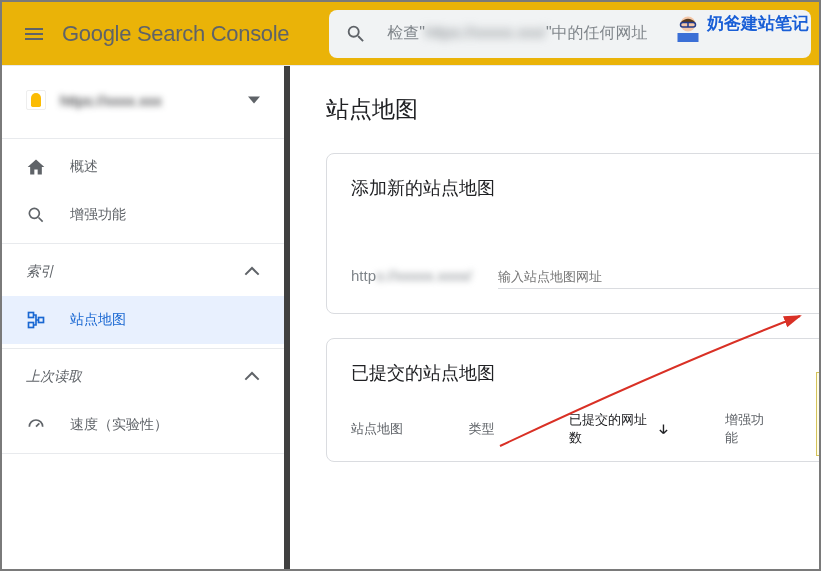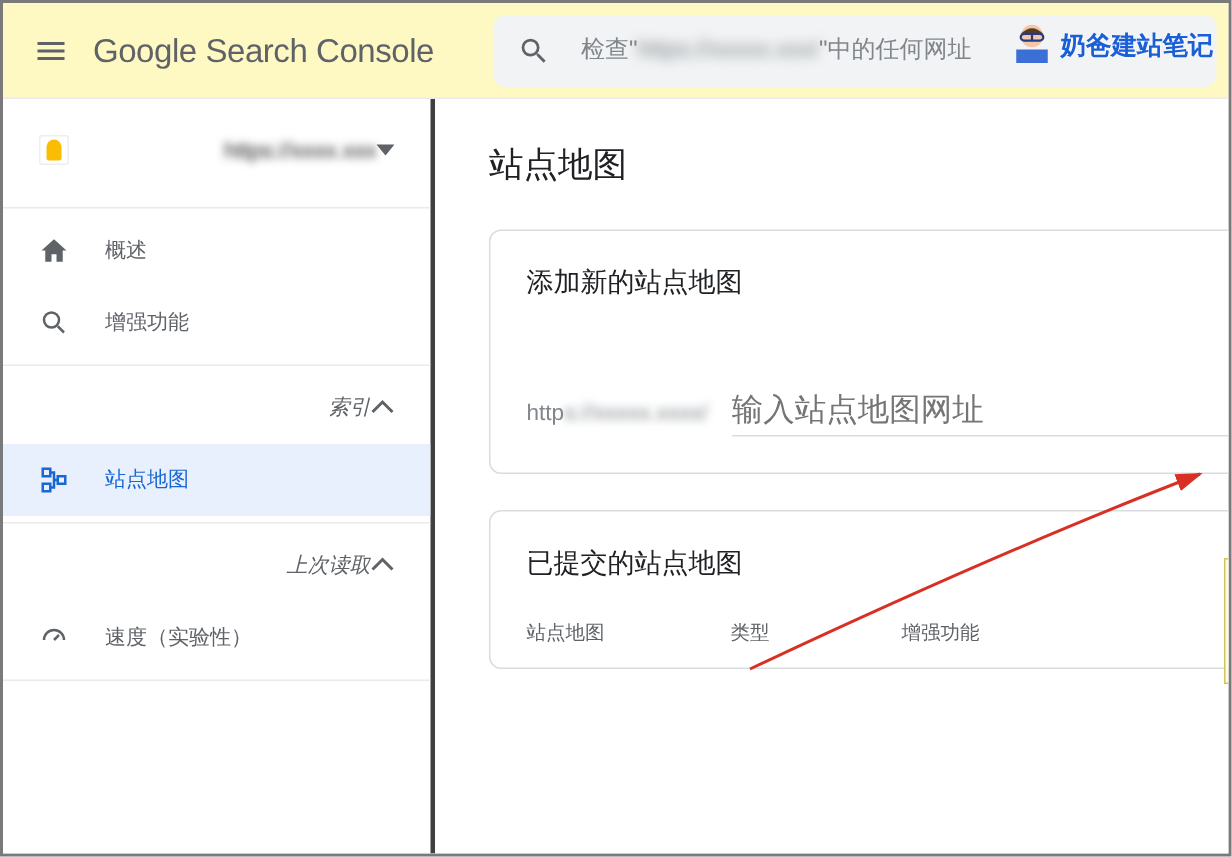--- a/index.html
+++ b/index.html
@@ -1,50 +1,50 @@
 <!DOCTYPE html>
 <html><head>
 <meta charset="utf-8">
 <style>
 * { box-sizing: border-box; margin: 0; padding: 0; }
 body { font-family: Arial, "Microsoft YaHei", sans-serif; background: #fff; width: 821px; height: 571px; overflow: hidden; border: 2px solid #7a7a7a; position: relative; }
-.header { background: #fef9c3; height: 64px; display: flex; align-items: center; padding: 0 0 0 8px; border-bottom: 1px solid #e8eaed; }
+.header { background: #eab308; height: 64px; display: flex; align-items: center; padding: 0 0 0 8px; border-bottom: 1px solid #e8eaed; }
 .menu-icon { width: 48px; height: 48px; display: flex; align-items: center; justify-content: center; color: #5f6368; cursor: pointer; }
 .menu-icon svg { width: 24px; height: 24px; }
 .logo { color: #5f6368; font-size: 22px; font-weight: 400; margin-left: 4px; letter-spacing: -0.3px; }
 .logo .g { font-weight: 500; }
 .search-wrap { flex: 1; margin-left: 40px; height: 48px; background: #f1f3f4; border-radius: 8px; display: flex; align-items: center; padding: 0 16px; color: #5f6368; position: relative; margin-right: 8px; }
 .search-wrap svg { width: 22px; height: 22px; margin-right: 20px; color: #5f6368; }
 .search-text { color: #80868b; font-size: 16px; }
 .blur1 { filter: blur(4px); color: #80868b; }
-.watermark { position: absolute; right: 10px; top: 10px; display: flex; align-items: flex-end; gap: 4px; pointer-events: none; }
+.watermark { position: absolute; right: 10px; top: 10px; display: flex; align-items: flex-start; gap: 4px; pointer-events: none; }
 .watermark-text { color: #1a5fd6; font-weight: 700; font-size: 17px; text-shadow: 0 0 2px #fff; }
 .container { display: flex; height: calc(100% - 64px); }
-.sidebar { width: 288px; background: #fff; border-right: 3px solid #404040; overflow: hidden; text-align: right; }
+.sidebar { width: 288px; background: #fff; border-right: 6px solid #404040; overflow: hidden; }
 .property { height: 68px; display: flex; align-items: center; padding: 0 24px 0 24px; cursor: pointer; }
 .favicon { width: 20px; height: 20px; background: #fff; border: 1px solid #eee; display: flex; align-items: center; justify-content: center; margin-right: 14px; border-radius: 2px; }
 .favicon-inner { width: 10px; height: 14px; background: #fbbc04; border-radius: 6px 6px 2px 2px; }
 .property-text { flex: 1; color: #202124; font-size: 15px; filter: blur(3px); }
 .property svg { width: 12px; height: 12px; color: #5f6368; }
 .nav-item { height: 48px; display: flex; align-items: center; padding: 0 24px 0 24px; color: #5f6368; cursor: pointer; font-size: 14px; }
 .nav-item svg { width: 20px; height: 20px; margin-right: 24px; }
 .nav-item.active { background: #e8f0fe; color: #1967d2; }
 .nav-item.active svg { color: #1967d2; }
 .nav-section { height: 48px; display: flex; align-items: center; padding: 0 24px; color: #5f6368; font-size: 14px; cursor: pointer; font-style: italic; }
 .nav-section span { flex: 1; }
 .nav-section svg { width: 16px; height: 16px; }
 .divider { height: 1px; background: #e8eaed; margin: 4px 0; }
 .main { flex: 1; background: #fff; padding: 28px 0 0 36px; position: relative; overflow: hidden; }
 .page-title { color: #202124; font-size: 23px; font-weight: 400; margin-bottom: 28px; }
 .card { background: #fff; border: 1px solid #dadce0; border-radius: 8px; margin-bottom: 24px; width: 520px; }
 .card-title { font-size: 18px; color: #202124; padding: 22px 24px 12px 24px; font-weight: 400; }
 .add-row { display: flex; align-items: baseline; padding: 8px 24px 24px 24px; font-size: 15px; }
 .url-prefix { color: #80868b; margin-right: 4px; margin-top: 47px; }
 .url-blur { filter: blur(3px); color: #80868b; }
-.sitemap-input { flex: 1; border: none; border-bottom: 1px solid #dadce0; margin-left: 12px; font-size: 21px; padding: 4px 0; color: #80868b; outline: none; background: transparent; }
+.sitemap-input { flex: 1; border: none; border-bottom: 1px solid #dadce0; margin-left: 22px; font-size: 13px; padding: 4px 0; color: #80868b; outline: none; background: transparent; }
 .table-head { display: flex; padding: 14px 24px; font-size: 13px; color: #5f6368; }
 .th { margin-right: 56px; display: flex; align-items: center; gap: 6px; }
 .th1 { width: 80px; }
 .th2 { width: 58px; }
 .th3 { width: 130px; color: #202124; font-weight: 500; }
 .callout { position: absolute; left: 526px; top: 306px; background: #fffde7; border: 1px solid #d4c35a; padding: 6px 10px; font-size: 14px; color: #d93025; }
 .arrow-svg { position: absolute; left: 200px; top: 240px; pointer-events: none; }
 .wm-avatar { width: 30px; height: 30px; }
 </style>
 </head>
@@ -147,20 +147,26 @@
         <span class="url-prefix"><span>http</span><span class="url-blur">s://xxxxx.xxxx/</span></span>
         <input class="sitemap-input" placeholder="输入站点地图网址" style="">
       </div>
     </div>
 
     <div class="card">
       <div class="card-title">已提交的站点地图</div>
       <div class="table-head">
         <div class="th th1">站点地图</div>
         <div class="th th2">类型</div>
+        <div class="th th3">
+          <span>已提交的网址数</span>
+          <svg width="12" height="12" viewBox="0 0 12 12" fill="currentColor">
+              <path d="M6 11L6 1M6 11l-4-4M6 11l4-4" stroke="currentColor" stroke-width="1.5" fill="none"></path>
+            </svg>
+        </div>
         <div class="th">增强功能</div>
       </div>
     </div>
 
     <div class="callout">在这里提交sitemap地址。</div>
 
     <svg class="arrow-svg" width="360" height="150">
       <defs>
           <marker id="ah" markerWidth="10" markerHeight="10" refX="8" refY="3" orient="auto">
             <path d="M0 0L9 3L0 6z" fill="#d93025"></path>

